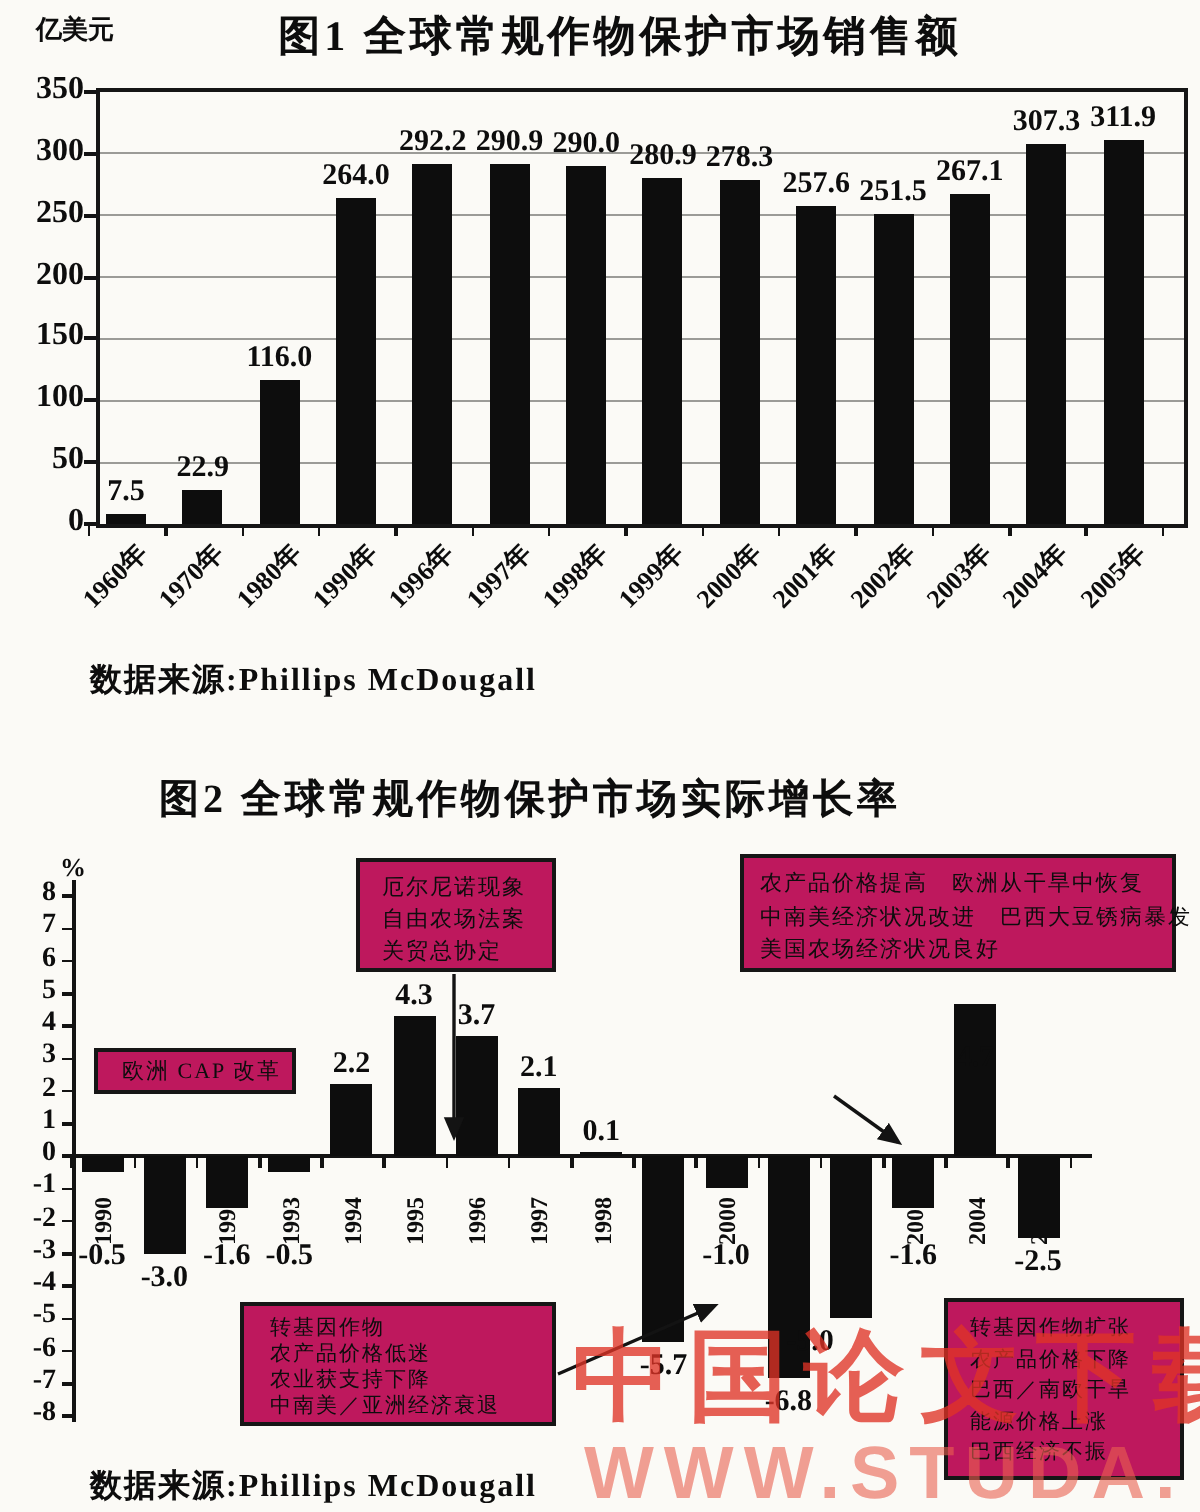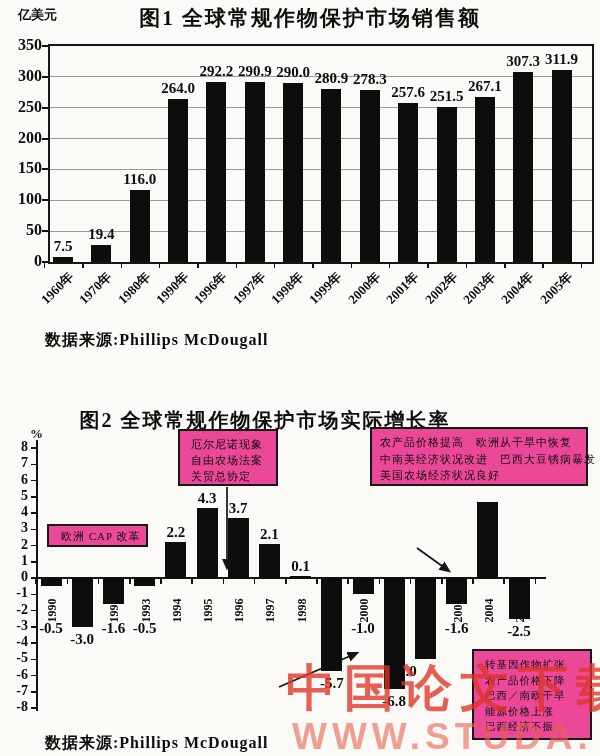--- a/index.html
+++ b/index.html
@@ -16,37 +16,37 @@
   .axisline{position:absolute;background:#131313;z-index:1;}
   .tick{position:absolute;background:#131313;z-index:2;}
   .bar{position:absolute;background:#0d0d0d;z-index:2;}
   .ylab{position:absolute;font-weight:bold;font-size:16px;text-align:right;z-index:1;}
   .ylab2{position:absolute;font-weight:bold;font-size:14px;text-align:right;z-index:1;}
   .vlab{position:absolute;font-weight:bold;font-size:15px;text-align:center;white-space:nowrap;z-index:3;}
   .xlab1{position:absolute;font-weight:bold;font-size:13px;text-align:right;white-space:nowrap;
          transform:rotate(-45deg);transform-origin:100% 0;z-index:1;}
   .yearlab{position:absolute;font-weight:bold;font-size:12px;white-space:nowrap;
            transform:rotate(-90deg);transform-origin:50% 50%;z-index:1;text-align:left;}
-  .annot{position:absolute;border:2px solid #161616;background:#ec4899;box-sizing:border-box;
+  .annot{position:absolute;border:2px solid #161616;background:#be185d;box-sizing:border-box;
          letter-spacing:1px;z-index:4;font-family:"Liberation Serif",serif;}
   .annot .ln{white-space:nowrap;}
   .arrows{position:absolute;left:0;top:0;z-index:5;pointer-events:none;}
   .wm1{position:absolute;font-family:"Liberation Sans",sans-serif;font-weight:bold;font-size:50px;
        color:rgba(223,51,38,0.78);letter-spacing:8px;white-space:nowrap;z-index:9;pointer-events:none;}
   .wm2{position:absolute;font-family:"Liberation Sans",sans-serif;font-weight:bold;font-size:37px;
        color:rgba(233,96,80,0.6);letter-spacing:5px;white-space:nowrap;z-index:9;pointer-events:none;}
 </style>
 </head>
 <body>
 
 <div class="unit" style="left:18px;top:6px;">亿美元</div>
 <div class="title1" style="left:40px;top:4px;width:540px;">图1 全球常规作物保护市场销售额</div>
 <div class="src" style="left:45px;top:330px;">数据来源:Phillips McDougall</div>
 
-<div class="title2" style="left:0px;top:386px;width:530px;margin-top:21px;">图2  全球常规作物保护市场实际增长率</div>
+<div class="title2" style="left:0px;top:386px;width:530px;">图2  全球常规作物保护市场实际增长率</div>
 <div class="pct" style="left:30px;top:426px;">%</div>
 <div class="src" style="left:45px;top:733px;">数据来源:Phillips McDougall</div>
 
 <div id="chart-layer" class="lay">
     <div class="plotborder" style="left: 48px; top: 44px; width: 546px; height: 220px;"></div>
     <div class="ylab" style="left: 4px; top: 252px; width: 38px;">0</div>
     <div class="tick" style="left: 42px; top: 261px; width: 6px; height: 2px;"></div>
     <div class="grid" style="left: 50px; top: 230.643px; width: 542px;"></div>
     <div class="ylab" style="left: 4px; top: 221.143px; width: 38px;">50</div>
     <div class="tick" style="left: 42px; top: 230.143px; width: 6px; height: 2px;"></div>
@@ -79,21 +79,21 @@
     <div class="tick" style="left: 388.975px; top: 263px; width: 1.5px; height: 5px;"></div>
     <div class="tick" style="left: 427.325px; top: 263px; width: 1.5px; height: 5px;"></div>
     <div class="tick" style="left: 465.675px; top: 263px; width: 1.5px; height: 5px;"></div>
     <div class="tick" style="left: 504.025px; top: 263px; width: 1.5px; height: 5px;"></div>
     <div class="tick" style="left: 542.375px; top: 263px; width: 1.5px; height: 5px;"></div>
     <div class="tick" style="left: 580.725px; top: 263px; width: 1.5px; height: 5px;"></div>
     <div class="bar" style="left: 53px; top: 256.754px; width: 20px; height: 5.24571px;"></div>
     <div class="vlab" style="left: 33px; top: 237.754px; width: 60px;">7.5</div>
     <div class="xlab1" style="left: 1px; top: 268px; width: 64px;">1960年</div>
     <div class="bar" style="left: 91.35px; top: 245.337px; width: 20px; height: 16.6629px;"></div>
-    <div class="vlab" style="left: 71.35px; top: 226.337px; width: 60px;">19.4</div>
+    <div class="vlab" style="left: 71.35px; top: 226.337px; width: 60px;">22.9</div>
     <div class="xlab1" style="left: 39.35px; top: 268px; width: 64px;">1970年</div>
     <div class="bar" style="left: 129.7px; top: 190.411px; width: 20px; height: 71.5886px;"></div>
     <div class="vlab" style="left: 109.7px; top: 171.411px; width: 60px;">116.0</div>
     <div class="xlab1" style="left: 77.7px; top: 268px; width: 64px;">1980年</div>
     <div class="bar" style="left: 168.05px; top: 99.0743px; width: 20px; height: 162.926px;"></div>
     <div class="vlab" style="left: 148.05px; top: 80.0743px; width: 60px;">264.0</div>
     <div class="xlab1" style="left: 116.05px; top: 268px; width: 64px;">1990年</div>
     <div class="bar" style="left: 206.4px; top: 81.6709px; width: 20px; height: 180.329px;"></div>
     <div class="vlab" style="left: 186.4px; top: 62.6709px; width: 60px;">292.2</div>
     <div class="xlab1" style="left: 154.4px; top: 268px; width: 64px;">1996年</div>
@@ -231,20 +231,26 @@
     <div class="annot" style="left: 178px; top: 429px; width: 100px; height: 57px; padding: 5px 0px 0px 11px; font-size: 11px; line-height: 16px;">
       <div class="ln">厄尔尼诺现象</div>
       <div class="ln">自由农场法案</div>
       <div class="ln">关贸总协定</div>
     </div>
     <div class="annot" style="left: 370px; top: 427px; width: 218px; height: 59px; padding: 5px 0px 0px 8px; font-size: 11px; line-height: 16.5px;">
       <div class="ln">农产品价格提高　欧洲从干旱中恢复</div>
       <div class="ln">中南美经济状况改进　巴西大豆锈病暴发</div>
       <div class="ln">美国农场经济状况良好</div>
     </div>
+    <div class="annot" style="left: 120px; top: 651px; width: 158px; height: 62px; padding: 5px 0px 0px 13px; font-size: 10.5px; line-height: 13px;">
+      <div class="ln">转基因作物</div>
+      <div class="ln">农产品价格低迷</div>
+      <div class="ln">农业获支持下降</div>
+      <div class="ln">中南美／亚洲经济衰退</div>
+    </div>
     <div class="annot" style="left: 472px; top: 649px; width: 120px; height: 91px; padding: 6px 0px 0px 11px; font-size: 10.5px; line-height: 15.5px;">
       <div class="ln">转基因作物扩张</div>
       <div class="ln">农产品价格下降</div>
       <div class="ln">巴西／南欧干旱</div>
       <div class="ln">能源价格上涨</div>
       <div class="ln">巴西经济不振</div>
     </div>
   </div>
 
 <svg class="arrows" width="600" height="756">

